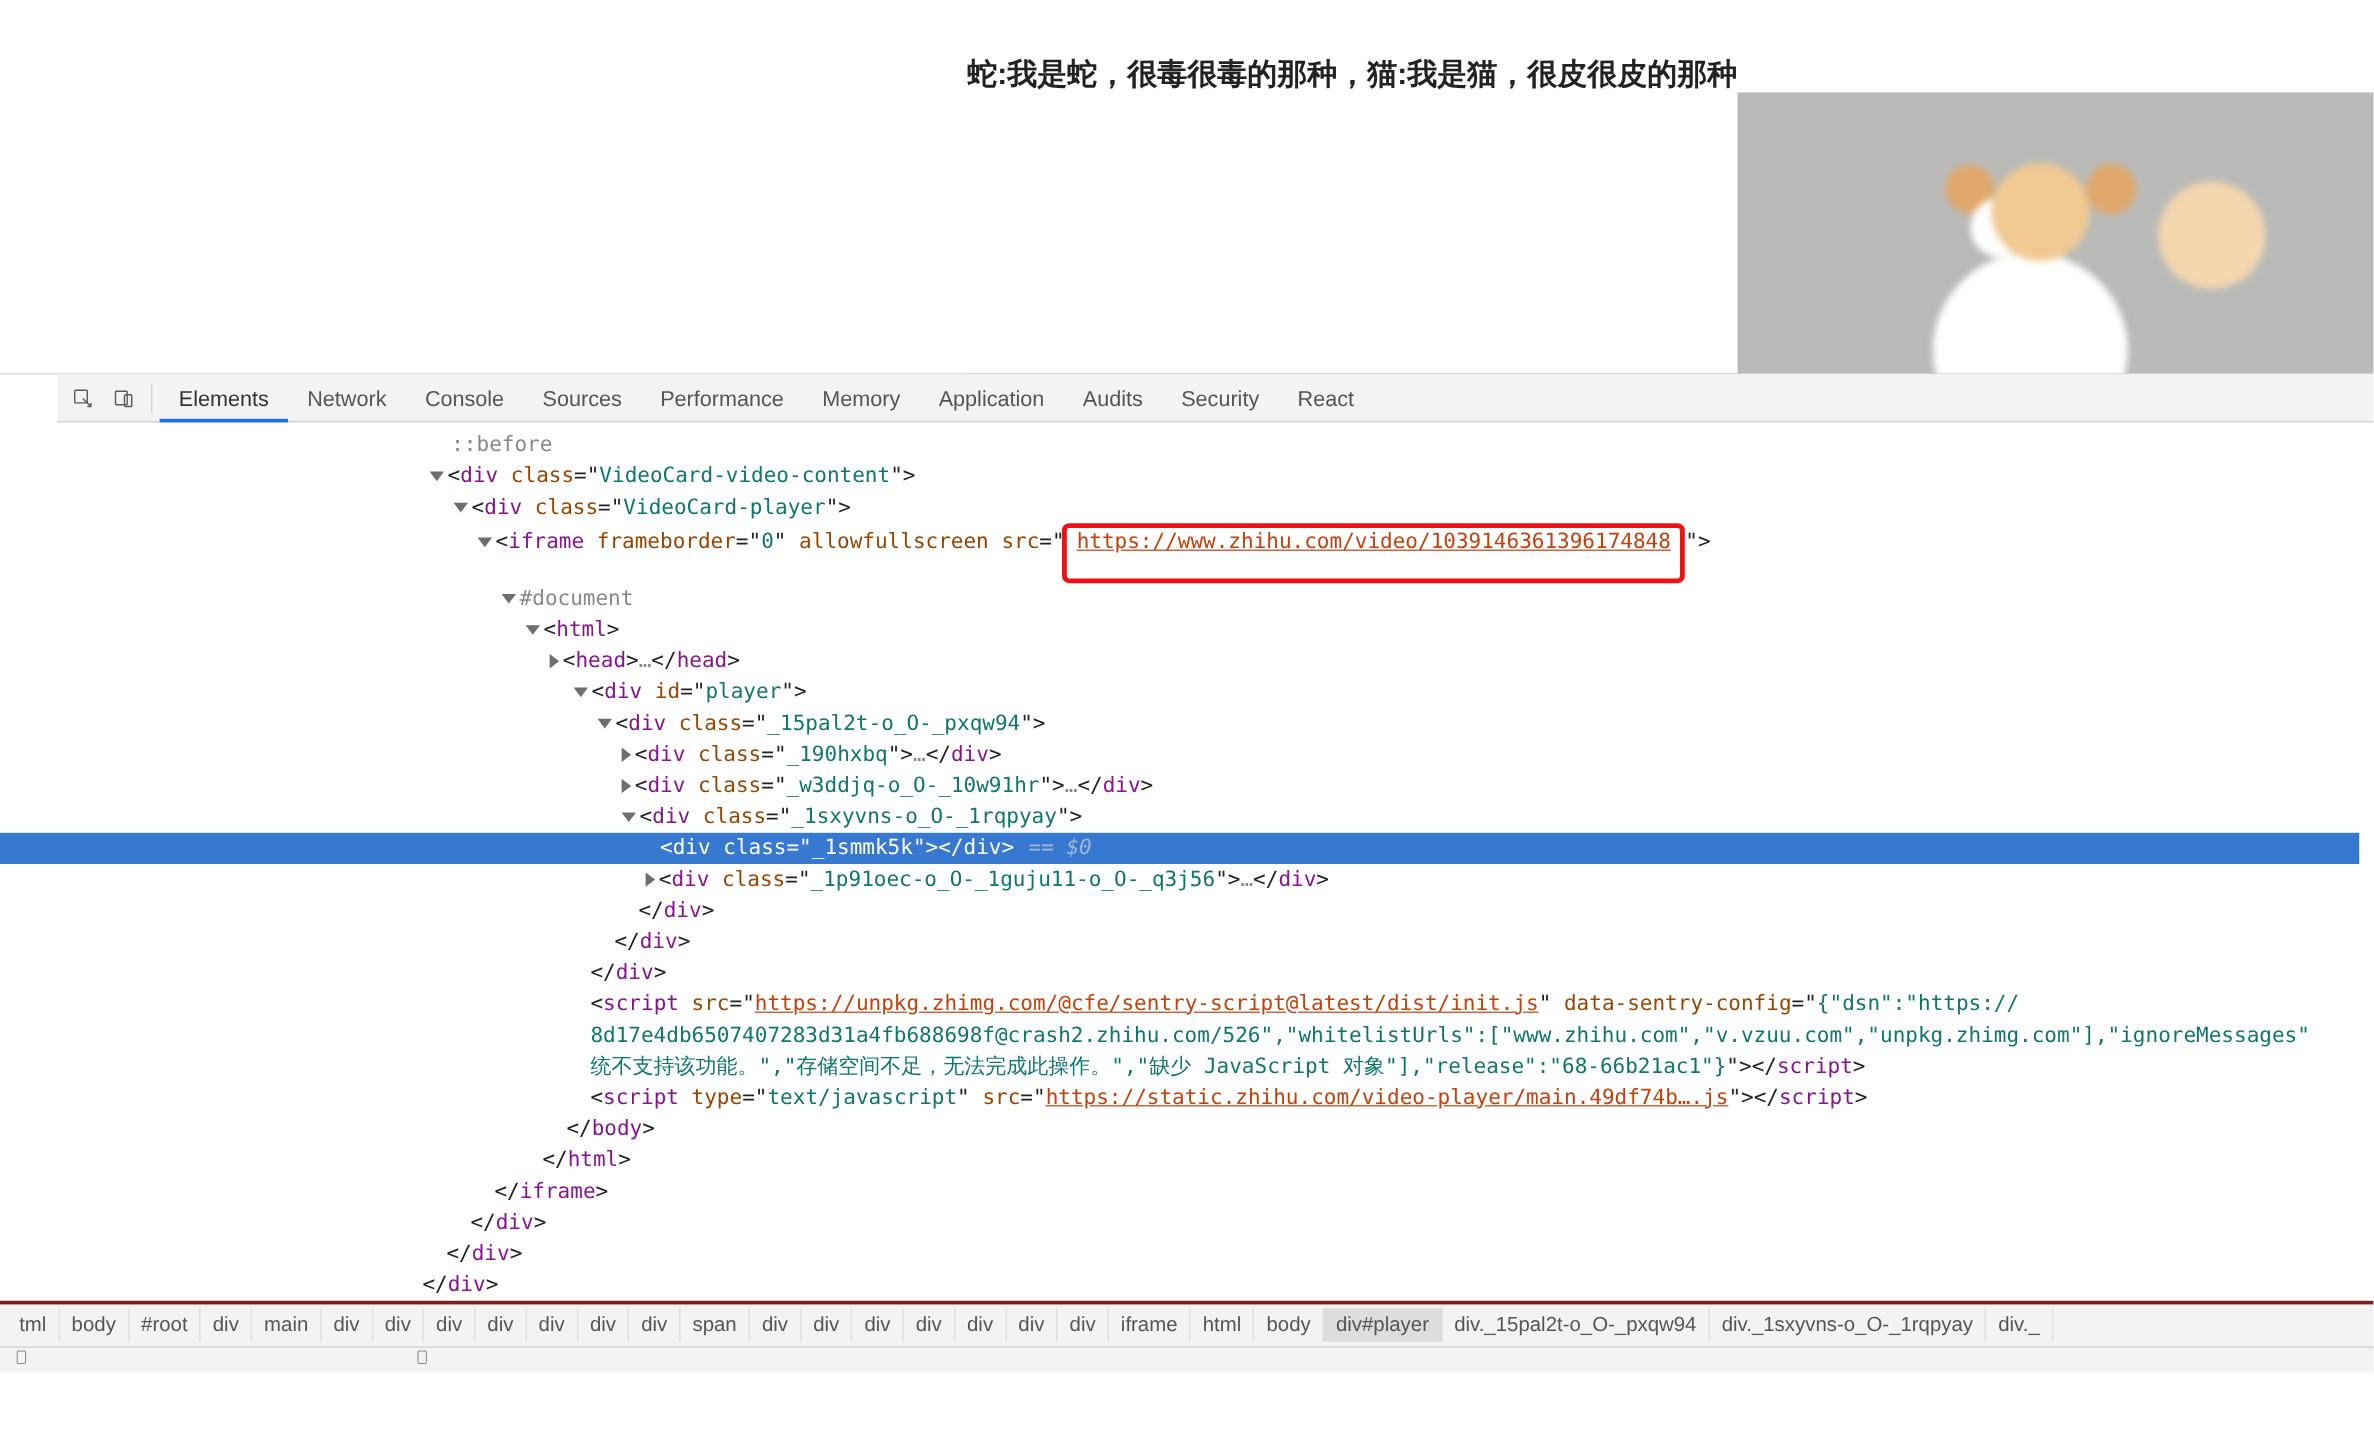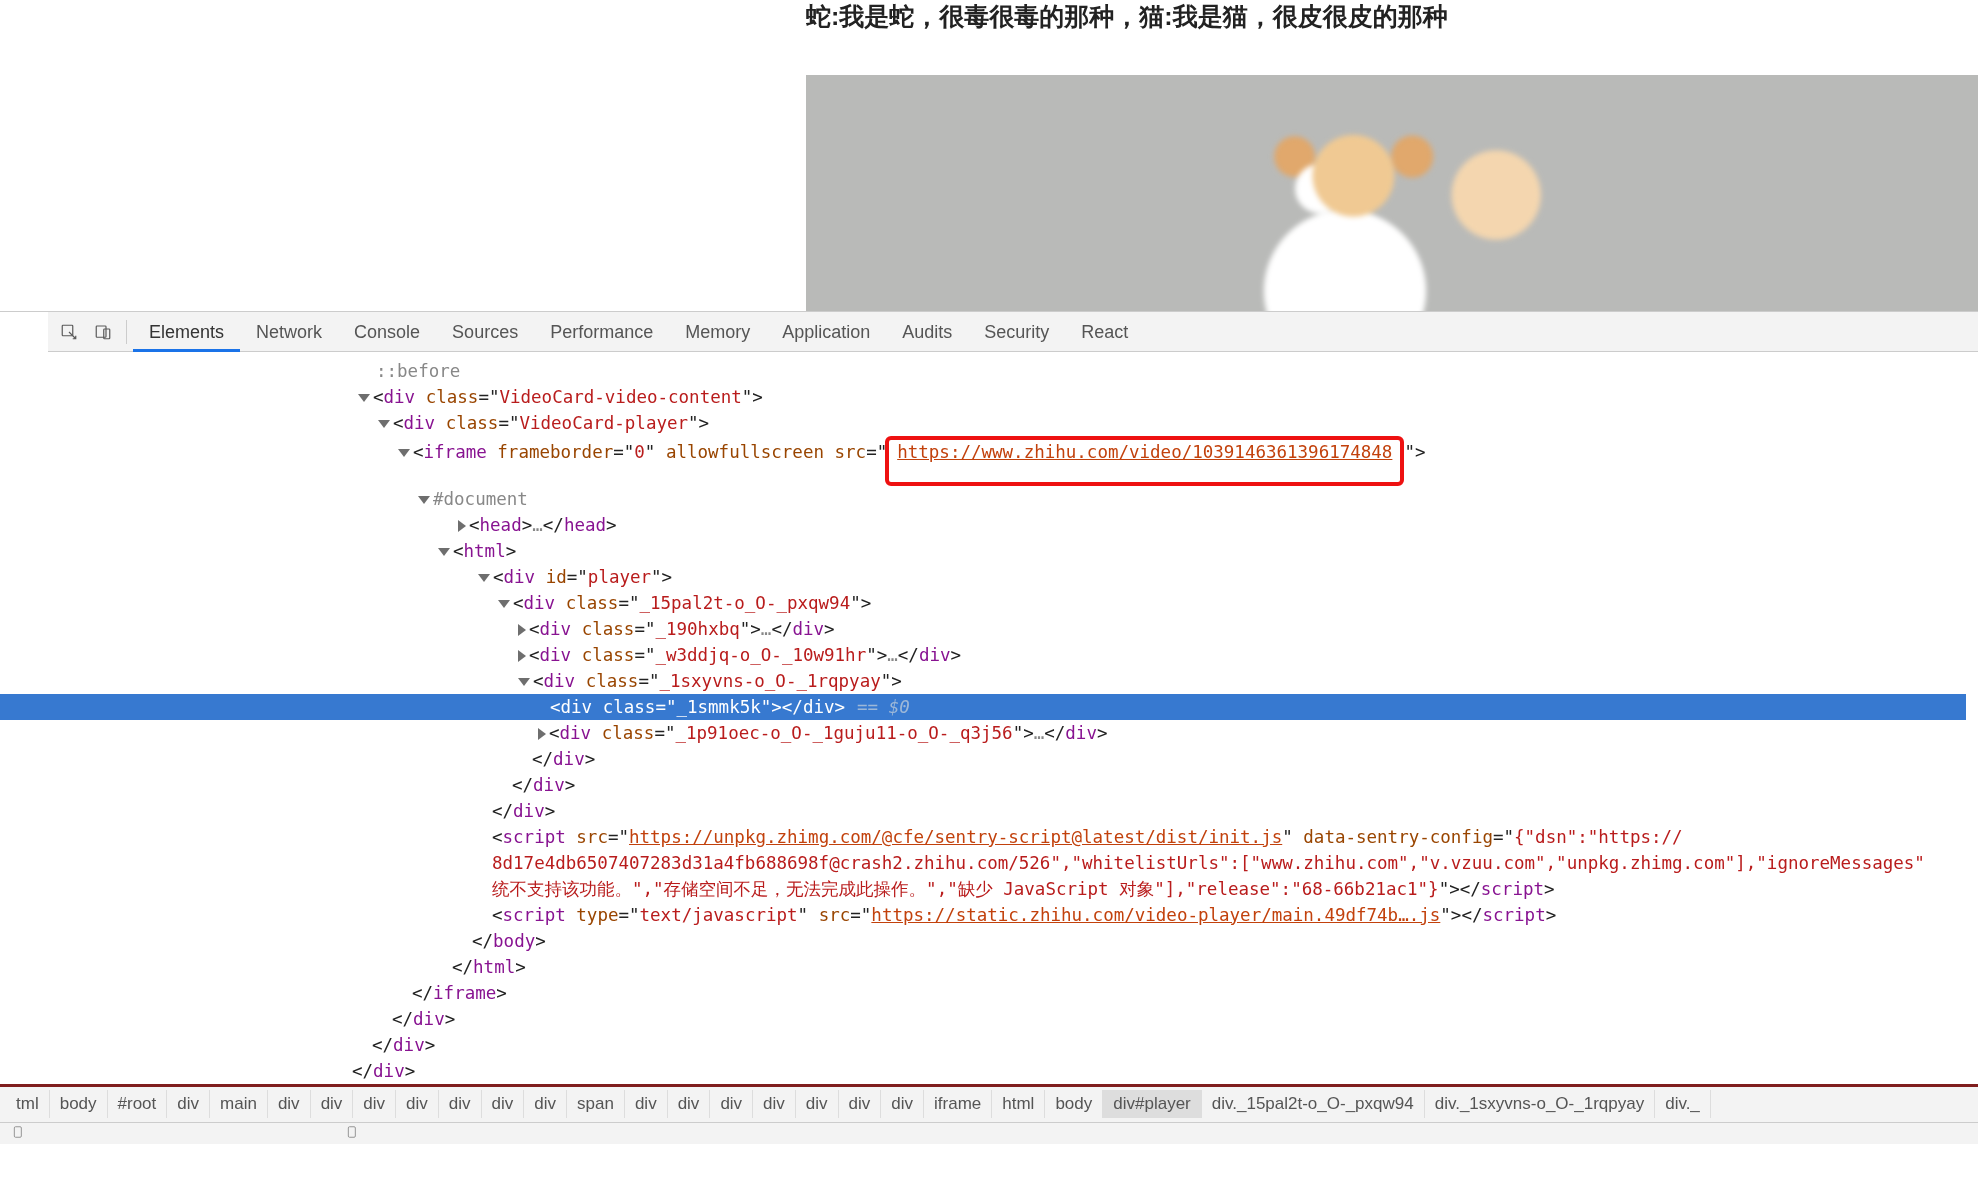--- a/index.html
+++ b/index.html
@@ -1,21 +1,21 @@
 <!DOCTYPE html>
 <html><head>
 <meta charset="utf-8">
 <style>
   * { margin: 0; padding: 0; box-sizing: border-box; }
   body { font-family: -apple-system, BlinkMacSystemFont, "Segoe UI", Helvetica, Arial, sans-serif; font-size: 14px; background: #fff; color: #222; }
 
   
   .page-top { height: 311px; display: flex; background: #fff; }
   .page-left { width: 806px; background: #fff; }
-  .page-right { flex: 1; display: flex; flex-direction: column; }
+  .page-right { flex: 1; display: flex; flex-direction: row; margin-top: 45px; }
   .page-title { font-size: 25px; font-weight: 600; color: #222; padding: 0 0 10px 0; white-space: nowrap; overflow: hidden; }
   .video-preview { margin-top: 32px; flex: 1; background: linear-gradient(#b9bab8, #b9bab8); position: relative; overflow:hidden; }
   .cat {
     position:absolute; left:46%; top:10%; width:420px; height:320px; transform: translateX(-50%);
     background:
       radial-gradient(circle at 52% 24%, #f4c98c 0 12%, transparent 13%),
       radial-gradient(circle at 44% 28%, #fff 0 7%, transparent 8%),
       radial-gradient(circle at 50% 60%, #fff 0 28%, transparent 29%),
       radial-gradient(circle at 38% 18%, #e6a764 0 5%, transparent 6%),
       radial-gradient(circle at 66% 18%, #e6a764 0 5%, transparent 6%),
@@ -33,21 +33,21 @@
   .dt-tab.active { color: #333; border-bottom: 3px solid #1a73e8; }
 
   
   .dom-tree { padding: 6px 12px 0 0; line-height: 26px; white-space: nowrap; overflow-x: hidden; }
   .dom-line { position: relative; padding-left: 0; }
   .tri { display:inline-block; width:0; height:0; margin-right:3px; vertical-align: middle; }
   .tri.down { border-left:6px solid transparent; border-right:6px solid transparent; border-top:8px solid #6e6e6e; }
   .tri.right { border-top:6px solid transparent; border-bottom:6px solid transparent; border-left:8px solid #6e6e6e; }
   .tag { color: #881391; }
   .attr-name { color: #994500; }
-  .attr-val { color: #b91c1c; }
+  .attr-val { color: #0f766e; }
   .linkval { color: #c2410c; text-decoration: underline; }
   .gray { color: #888; }
   .sel-line { background: #3779d0; color: #fff; }
   .sel-line .tag, .sel-line .attr-name, .sel-line .attr-val { color: #fff; }
   .eqzero { color: #9db8d8; font-style: italic; }
   .redbox { border: 4px solid #e11; border-radius: 6px; padding: 4px 8px 20px 8px; display:inline-block; line-height:1; margin-left:-2px }
 
   
   .crumb-bar { border-top: 3px solid #7f1d1d; background: #f3f3f3; height: 38px; display:flex; align-items:center; padding: 0 6px; font-family: -apple-system, BlinkMacSystemFont, "Segoe UI", Helvetica, Arial, sans-serif; font-size: 17px; color:#555; overflow:hidden; }
   .crumb { padding: 4px 10px; white-space: nowrap; border-right: 1px solid #ddd; cursor:pointer; }
@@ -104,23 +104,23 @@
 
     <div class="dom-line" style="padding-left:358px"><span class="tri down"></span>&lt;<span class="tag">div</span> <span class="attr-name">class</span>="<span class="attr-val">VideoCard-video-content</span>"&gt;</div>
 
     <div class="dom-line" style="padding-left:378px"><span class="tri down"></span>&lt;<span class="tag">div</span> <span class="attr-name">class</span>="<span class="attr-val">VideoCard-player</span>"&gt;</div>
 
     <div class="dom-line" style="padding-left:398px"><span class="tri down"></span>&lt;<span class="tag">iframe</span> <span class="attr-name">frameborder</span>="<span class="attr-val">0</span>" <span class="attr-name">allowfullscreen</span> <span class="attr-name">src</span>="<span class="redbox"><span class="linkval">https://www.zhihu.com/video/1039146361396174848</span></span>"&gt;</div>
 
     <div class="dom-line" style="padding-left:418px"><span class="tri down"></span><span class="gray">#document</span></div>
 
 
+    <div class="dom-line" style="padding-left:438px"><span class="tri down"></span>&lt;<span class="tag">html</span>&gt;</div>
+
     <div class="dom-line" style="padding-left:458px"><span class="tri right"></span>&lt;<span class="tag">head</span>&gt;<span class="gray">…</span>&lt;/<span class="tag">head</span>&gt;</div>
-
-    <div class="dom-line" style="padding-left:438px"><span class="tri down"></span>&lt;<span class="tag">html</span>&gt;</div>
 
 
     <div class="dom-line" style="padding-left:478px"><span class="tri down"></span>&lt;<span class="tag">div</span> <span class="attr-name">id</span>="<span class="attr-val">player</span>"&gt;</div>
 
     <div class="dom-line" style="padding-left:498px"><span class="tri down"></span>&lt;<span class="tag">div</span> <span class="attr-name">class</span>="<span class="attr-val">_15pal2t-o_O-_pxqw94</span>"&gt;</div>
 
     <div class="dom-line" style="padding-left:518px"><span class="tri right"></span>&lt;<span class="tag">div</span> <span class="attr-name">class</span>="<span class="attr-val">_190hxbq</span>"&gt;<span class="gray">…</span>&lt;/<span class="tag">div</span>&gt;</div>
 
     <div class="dom-line" style="padding-left:518px"><span class="tri right"></span>&lt;<span class="tag">div</span> <span class="attr-name">class</span>="<span class="attr-val">_w3ddjq-o_O-_10w91hr</span>"&gt;<span class="gray">…</span>&lt;/<span class="tag">div</span>&gt;</div>
 

